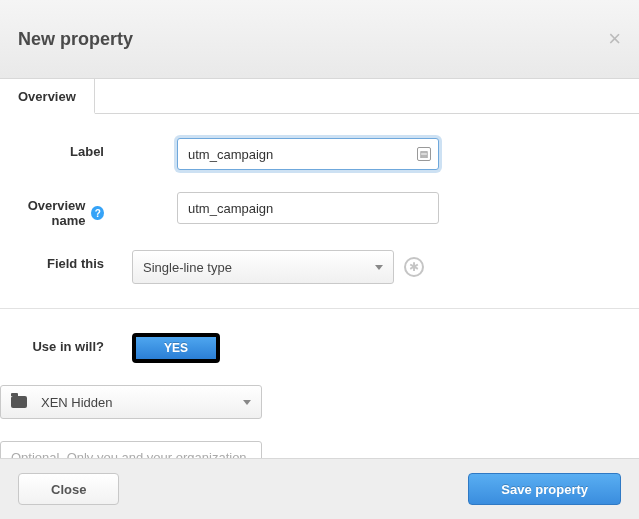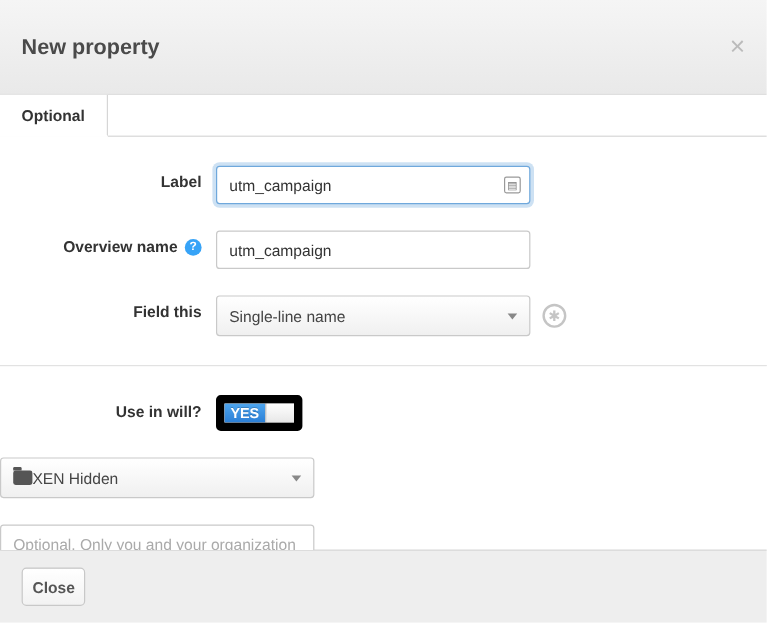--- a/index.html
+++ b/index.html
@@ -58,23 +58,23 @@
     padding: 24px 20px 24px 0;
   }
   .divider { border-top: 1px solid #e2e2e2; }
   .row {
     display: flex;
     align-items: flex-start;
     margin-bottom: 22px;
   }
   .row:last-child { margin-bottom: 0; }
   .row-label {
-    width: 180px;
+    width: 132px;
     text-align: right;
-    padding-right: 12px;
+    padding-right: 28px;
     padding-top: 6px;
     font-size: 13px;
     font-weight: 600;
     color: #333;
     display: flex;
     justify-content: flex-end;
     align-items: center;
     gap: 6px;
   }
   .row-control {
@@ -83,41 +83,42 @@
     gap: 10px;
   }
   .text-input {
     width: 262px;
     height: 32px;
     border: 1px solid #c9c9c9;
     border-radius: 3px;
     padding: 0 10px;
     font-size: 13px;
     color: #333;
+    margin-left: 45px;
   }
   .text-input.focused {
     border-color: #6fa8dc;
     box-shadow: 0 0 0 3px rgba(111,168,220,0.35);
     outline: none;
   }
   .select {
     width: 262px;
     height: 34px;
     border: 1px solid #c9c9c9;
     border-radius: 3px;
     background: linear-gradient(#ffffff, #f0f0f0);
     display: flex;
     align-items: center;
     justify-content: space-between;
     padding: 0 10px;
     font-size: 13px;
     color: #444;
     cursor: pointer;
   }
-  .select-left { display: flex; align-items: center; gap: 0; }
+  .select-left { display: flex; align-items: center; gap: 14px; }
   .caret {
     width: 0; height: 0;
     border-left: 4px solid transparent;
     border-right: 4px solid transparent;
     border-top: 5px solid #888;
   }
   .help-icon {
     width: 14px; height: 14px;
     border-radius: 50%;
     background: #36a3f7;
@@ -145,26 +146,27 @@
   }
   .folder-icon::before {
     content: "";
     position: absolute;
     top: -3px; left: 0;
     width: 7px; height: 3px;
     background: #555;
     border-radius: 1px 1px 0 0;
   }
   .toggle {
-    width: 72px; height: 30px;
-    border: 7px solid #000000;
+    width: 88px; height: 30px;
+    border: 4px solid #000000;
     border-radius: 4px;
     display: flex;
     overflow: hidden;
     cursor: pointer;
+    flex-direction: column;
   }
   .toggle-on {
     flex: 1;
     background: linear-gradient(#4ea6ef, #2b7fd6);
     color: #fff;
     font-size: 12px;
     font-weight: 700;
     display: flex; align-items: center; justify-content: center;
     text-shadow: 0 -1px 0 rgba(0,0,0,0.2);
   }
@@ -188,21 +190,21 @@
   .modal-footer {
     background: #eeeeee;
     border-top: 1px solid #d8d8d8;
     padding: 14px 18px;
     display: flex;
     justify-content: space-between;
     align-items: center;
   }
   .btn {
     height: 32px;
-    padding: 0 8px;
+    padding: 0 32px;
     border-radius: 4px;
     font-size: 13px;
     font-weight: 600;
     cursor: pointer;
     border: 1px solid transparent;
   }
   .btn-default {
     background: linear-gradient(#ffffff, #f2f2f2);
     border-color: #c8c8c8;
     color: #555;
@@ -231,21 +233,21 @@
 <body>
 
 <div class="modal">
 
   <div class="modal-header">
     <div class="modal-title">New property</div>
     <div class="close-x">×</div>
   </div>
 
   <div class="tabs">
-    <div class="tab">Optional</div>
+    <div class="tab">Overview</div>
   </div>
 
   <div class="form-area">
 
     <div class="form-section">
       <div class="row">
         <div class="row-label">Label</div>
         <div class="row-control">
           <div class="input-wrap">
             <input class="text-input focused" value="utm_campaign" style="">
@@ -261,21 +263,21 @@
         </div>
         <div class="row-control">
           <input class="text-input" value="utm_campaign" style="">
         </div>
       </div>
 
       <div class="row">
         <div class="row-label">Field this</div>
         <div class="row-control">
           <div class="select">
-            <span>Single-line name</span>
+            <span>Single-line type</span>
             <span class="caret"></span>
           </div>
           <div class="gear-icon">✱</div>
         </div>
       </div>
     </div>
 
     <div class="form-section divider">
       <div class="row">
         <div class="row-label">Use in will?</div>
@@ -303,15 +305,16 @@
         <div class="row-control">
           <textarea class="textarea" placeholder="Optional. Only you and your organization will see this." style=""></textarea>
         </div>
       </div>
     </div>
 
   </div>
 
   <div class="modal-footer">
     <button class="btn btn-default">Close</button>
+    <button class="btn btn-primary">Save property</button>
   </div>
 
 </div>
 
 </body></html>

